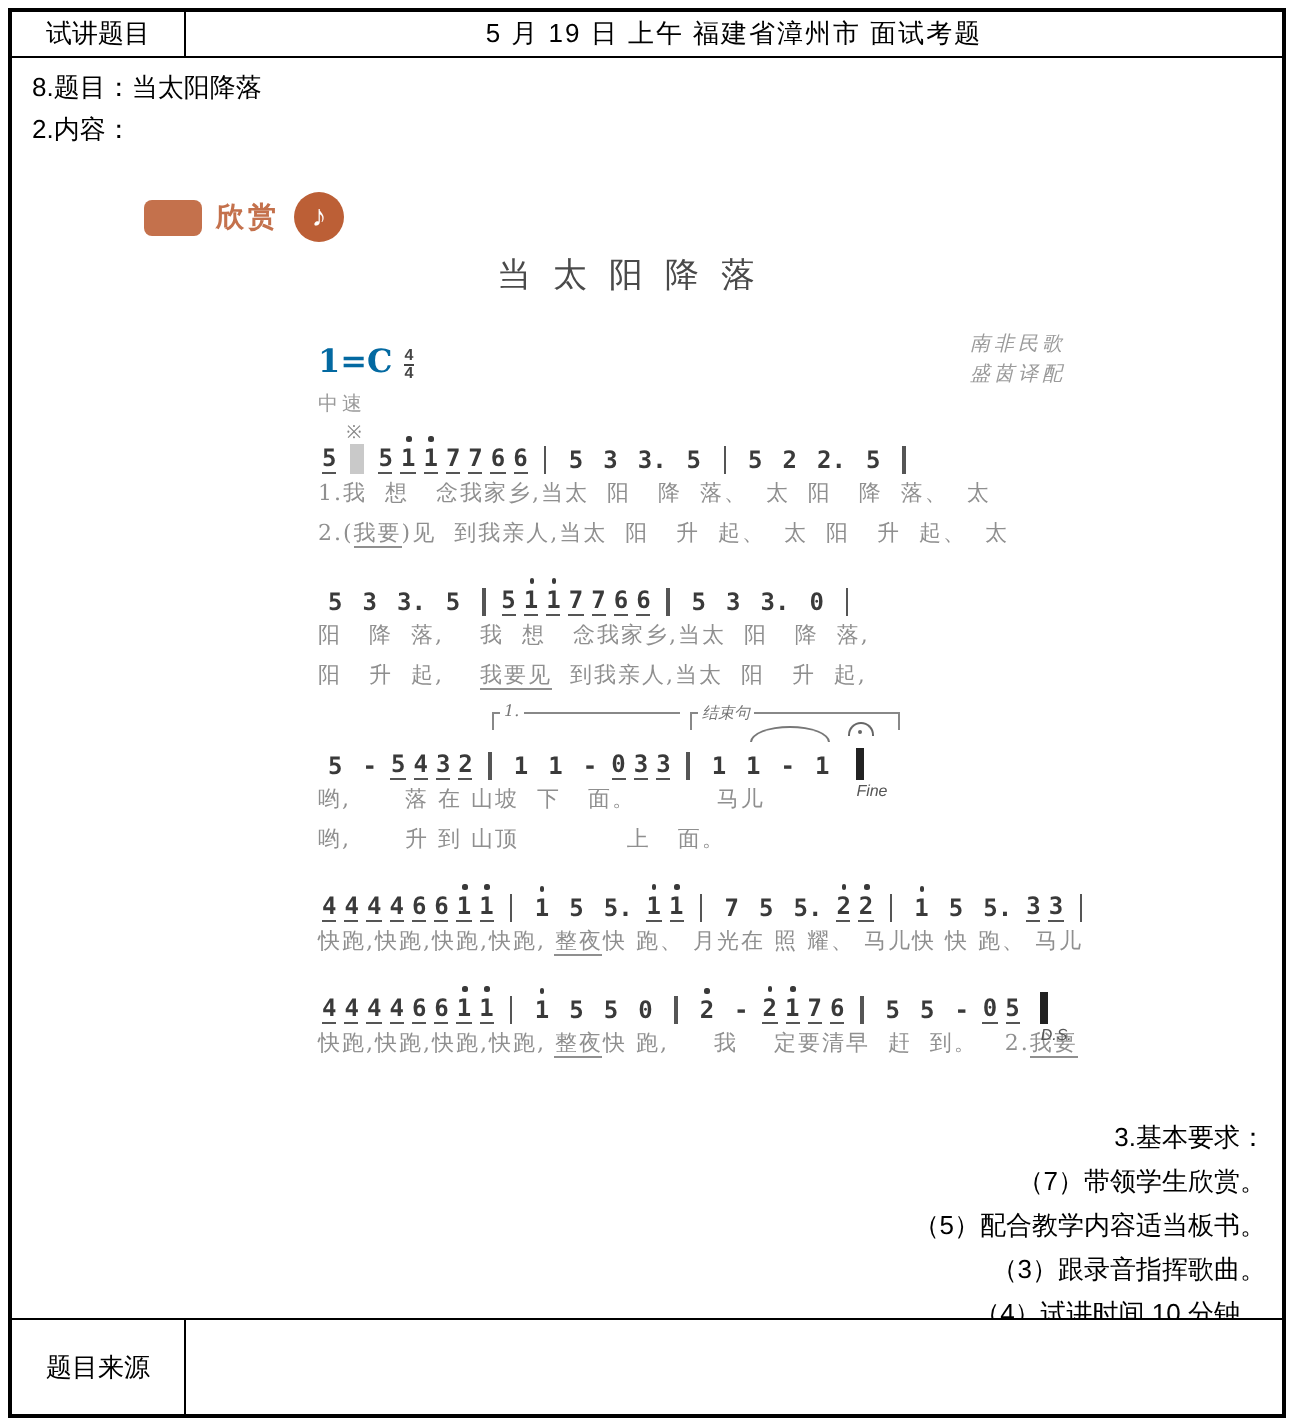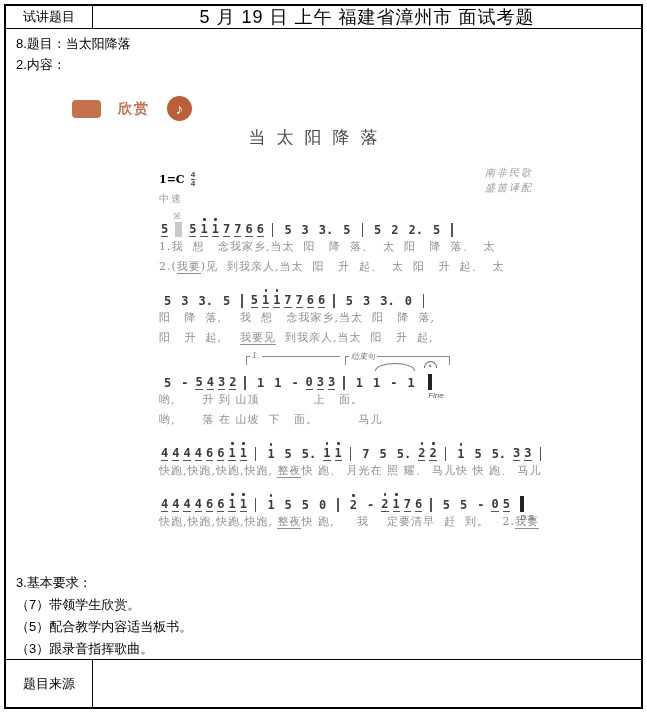--- a/index.html
+++ b/index.html
@@ -6,37 +6,37 @@
   body{width:647px;height:713px;font-family:"Liberation Sans","DejaVu Sans",sans-serif;color:#000;}
   .page{box-sizing:border-box;width:647px;height:713px;padding:4px;background:#fff;}
   .tbl{box-sizing:border-box;border:2px solid #000;height:100%;display:flex;flex-direction:column;background:#fff;}
   .trow{display:flex;border-bottom:1.5px solid #000;}
   .trow:last-child{border-bottom:none;}
   .row-source{height:22px;flex:0 0 auto;}
   .row-main{flex:1 1 auto;min-height:0;}
   .row-defense{height:47px;flex:0 0 auto;}
   .cell-label{flex:0 0 86px;border-right:1.5px solid #000;display:flex;align-items:center;justify-content:center;font-size:13px;}
   .cell-value{flex:1 1 auto;min-width:0;}
-  .source-value{display:flex;align-items:center;justify-content:center;font-size:18px;letter-spacing:1px;text-align:center;}
+  .source-value{display:flex;align-items:center;justify-content:center;font-size:13px;letter-spacing:1px;text-align:center;}
   .main-cell{padding:4px 8px 0 10px;font-size:13px;position:relative;overflow:hidden;}
   .content-line{line-height:21px;}
   .defense-cell{padding:2px 6px;font-size:13px;}
   .defense-cell div{line-height:20px;}
 
   
-  .badge-row{display:flex;align-items:center;gap:17px;margin:20px 0 4px 56px;height:27px;}
+  .badge-row{display:flex;align-items:center;gap:7px;margin:20px 0 4px 56px;height:27px;}
   .badge-rect{width:29px;height:18px;background:#c4714c;border-radius:4px;}
   .badge-text{color:#c4714c;font-weight:bold;font-size:14px;letter-spacing:2px;}
   .badge-circle{width:25px;height:25px;background:#bc5f36;border-radius:50%;display:flex;align-items:center;justify-content:center;color:#fff;font-size:15px;line-height:1;}
 
   
   .score{width:545px;position:relative;color:#555;}
   .score-title{font-family:"DejaVu Serif","Liberation Serif",serif;font-size:17px;color:#4a4a4a;letter-spacing:11px;text-align:center;padding-left:60px;margin-top:2px;}
   .score-head{position:relative;margin:22px 0 0 143px;height:40px;}
-  .score-key{font-weight:bold;font-size:11px;color:#000000;font-family:"DejaVu Serif","Liberation Serif",serif;}
+  .score-key{font-weight:bold;font-size:16px;color:#0369a1;font-family:"DejaVu Serif","Liberation Serif",serif;}
   .frac{display:inline-flex;flex-direction:column;vertical-align:middle;margin-left:6px;line-height:1;}
   .frac span{font-size:8px;font-weight:bold;color:#444;text-align:center;}
   .frac span:first-child{border-bottom:1px solid #444;}
   .score-tempo{font-size:10px;color:#9a9a9a;margin-top:4px;letter-spacing:2px;font-family:"DejaVu Serif","Liberation Serif",serif;}
   .score-credits{position:absolute;right:28px;top:-6px;font-size:10px;color:#9a9a9a;letter-spacing:2px;line-height:15px;font-family:"DejaVu Serif","Liberation Serif",serif;font-style:italic;}
   .score-lines{margin-left:143px;margin-top:6px;}
   .line-group{margin-bottom:11px;}
   .line-group.has-brackets{margin-top:22px;}
   .note-row{position:relative;display:flex;align-items:flex-end;height:20px;font-family:"DejaVu Sans Mono","Liberation Mono",monospace;font-weight:bold;font-size:12px;color:#3a3a3a;}
   .note{position:relative;margin:0 5px;line-height:13px;}
@@ -50,21 +50,21 @@
   .fermata{position:absolute;top:-13px;left:-4px;width:11px;height:6px;border:1px solid #666;border-bottom:none;border-radius:11px 11px 0 0;}
   .fermata::after{content:"";position:absolute;left:50%;top:3px;width:2px;height:2px;margin-left:-1px;border-radius:50%;background:#666;}
   .bracket{position:absolute;top:-14px;height:8px;border-top:1px solid #888;border-left:1px solid #888;}
   .bracket.ending{border-right:1px solid #888;}
   .bracket-label{position:absolute;left:3px;top:-6px;font-family:"DejaVu Serif","Liberation Serif",serif;font-style:italic;font-size:8px;color:#777;background:#fff;padding:0 2px;white-space:nowrap;font-weight:normal;}
   .slur{position:absolute;top:-7px;height:7px;border:1px solid #777;border-bottom:none;border-radius:50% 50% 0 0 / 100% 100% 0 0;}
   .lyric-row{white-space:pre;font-family:"DejaVu Serif","Liberation Serif",serif;font-size:11px;color:#8f8f8f;line-height:20px;letter-spacing:1px;}
   .lyric-row .u{border-bottom:1px solid #8f8f8f;}
 
   
-  .req-block{margin-top:40px;}
+  .req-block{margin-top:26px;text-align:right;}
   .req-title{line-height:22px;}
   .req-item{line-height:22px;}
 </style>
 </head>
 <body>
 
 <div class="page">
   <div class="tbl">
 
     <div class="trow row-source">
@@ -173,22 +173,22 @@
                     <span class="fermata"></span>
                   </span>
                   <span class="bracket volta" style="left: 87px; width: 93px;">
                     <span class="bracket-label">1.</span>
                   </span>
                   <span class="bracket ending" style="left: 186px; width: 103px;">
                     <span class="bracket-label">结束句</span>
                   </span>
                   <span class="slur" style="left: 216px; width: 38px;"></span>
                 </div>
+                <div class="lyric-row">哟,      落 在 山坡  下   面。         马儿</div>
                 <div class="lyric-row">哟,      升 到 山顶            上   面。</div>
-                <div class="lyric-row">哟,      落 在 山坡  下   面。         马儿</div>
               </div>
               <div class="line-group">
                 <div class="note-row">
                   <span class="note u8">4</span>
                   <span class="note u8">4</span>
                   <span class="note u8">4</span>
                   <span class="note u8">4</span>
                   <span class="note u8">6</span>
                   <span class="note u8">6</span>
                   <span class="note u8">1<span class="hidot"></span></span>

